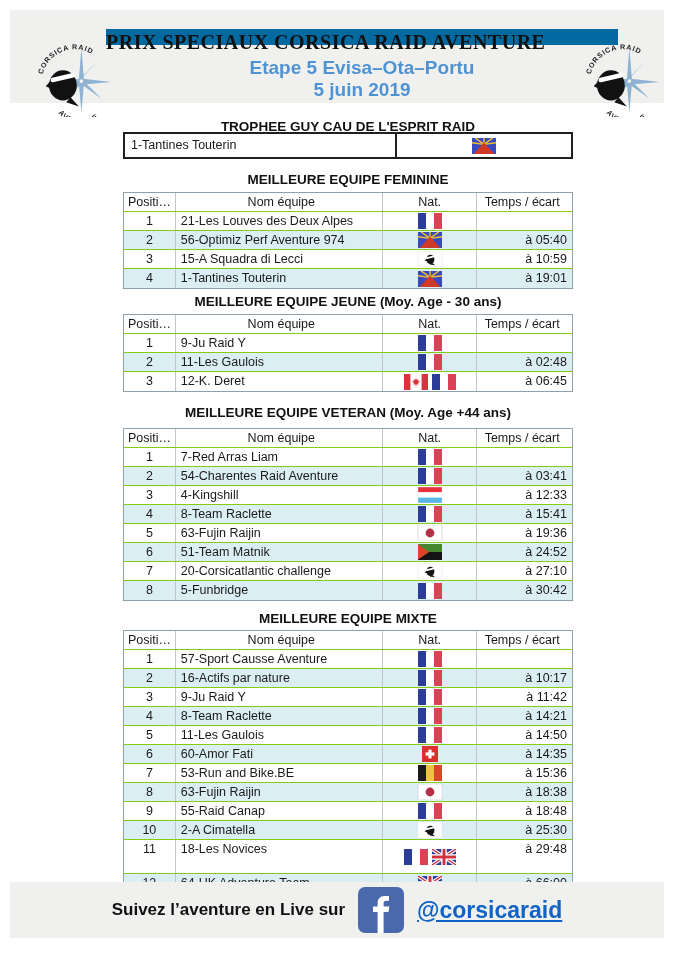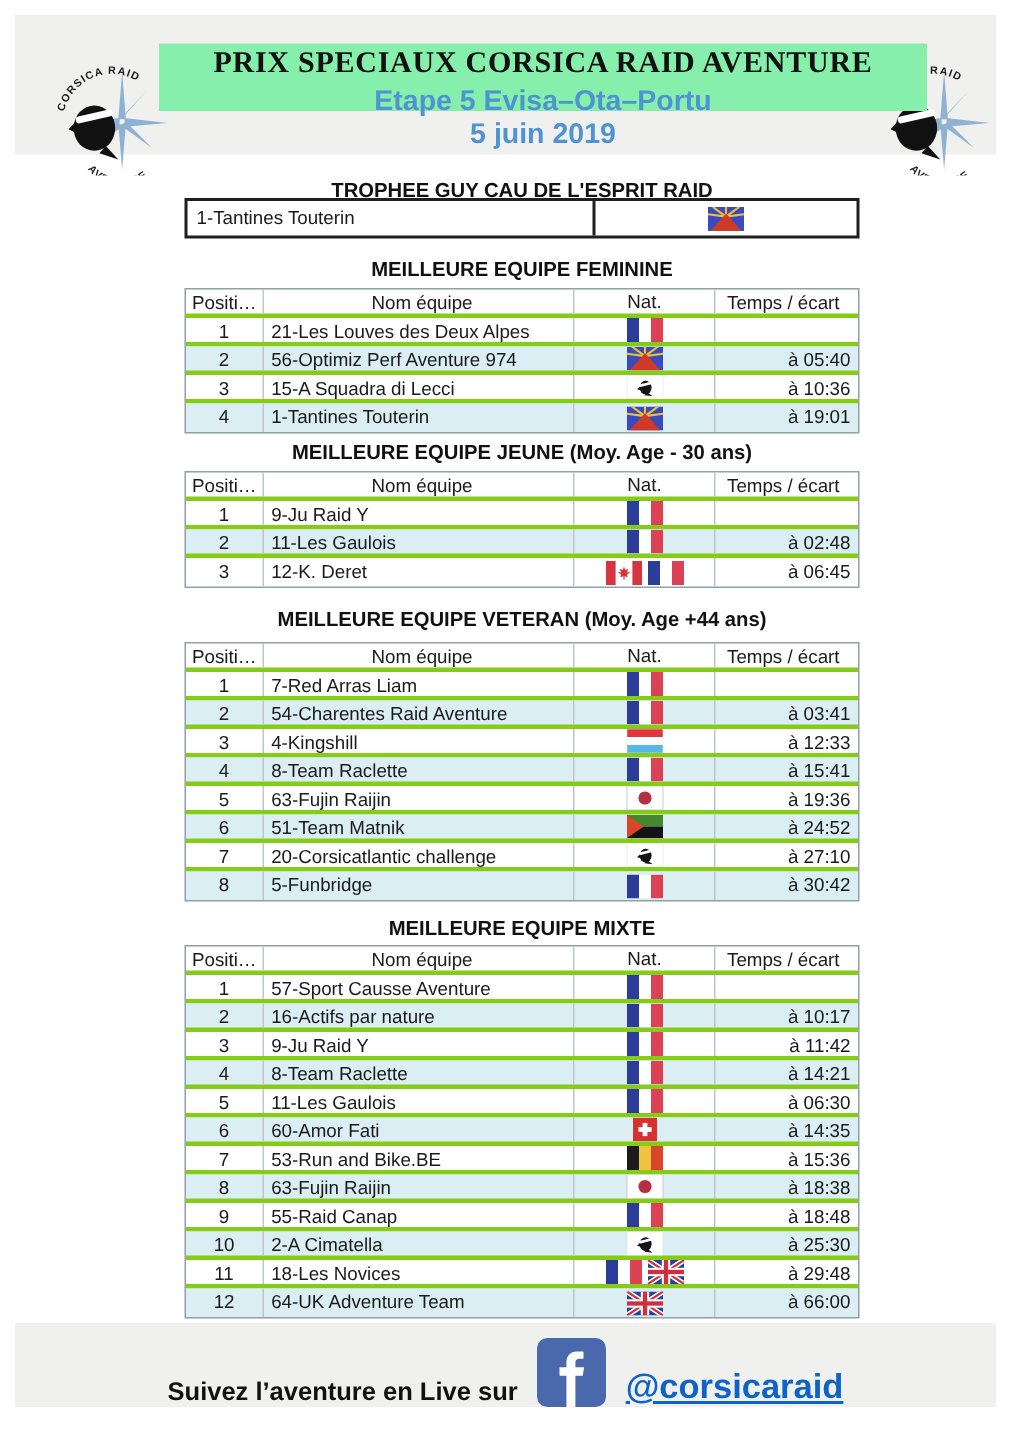--- a/index.html
+++ b/index.html
@@ -7,57 +7,57 @@
   .page { position:relative; width:674px; height:954px; background:#fff; overflow:hidden; color:#1a1a1a; }
 
   .band { position:absolute; left:10px; width:654px; background:#f0f1ef; }
   .band-top { top:10px; height:93px; }
   .band-bottom { top:882px; height:56px; }
 
   .logo { position:absolute; width:84px; height:80px; }
   .logo-left { left:21px; top:27px; }
   .logo-right { left:569px; top:27px; }
 
-  .title-strip { position:absolute; left:106px; top:29px; width:512px; height:45px; background:#86efac;
-      text-align:center; font-family:"Liberation Serif", serif; font-weight:bold; font-size:20px;
+  .title-strip { position:absolute; left:106px; top:29px; width:512px; height:16px; background:#0369a1;
+      text-align:left; font-family:"Liberation Serif", serif; font-weight:bold; font-size:20px;
       line-height:27px; letter-spacing:.5px; color:#111; white-space:nowrap; }
   .subtitle { position:absolute; left:106px; width:512px; text-align:center;
       color:var(--accent-blue,#4f93d2); font-weight:bold; font-size:19px; line-height:22px; }
   .sub1 { top:57px; } .sub2 { top:79px; }
 
   .sec-head { position:absolute; left:123px; width:450px; text-align:center;
       font-weight:bold; font-size:13.5px; color:#111; white-space:nowrap; }
   .trophy-head { top:119px; }
 
   .trophy { position:absolute; left:123px; top:132px; width:450px; height:27px;
       border:2px solid #1f1f1f; background:#fff; display:flex; }
   .trophy-team { width:272px; border-right:2px solid #1f1f1f; padding-left:6px;
       font-size:12.5px; line-height:23px; }
   .trophy-flag { flex:1; display:flex; align-items:center; justify-content:center; gap:3px; }
 
   .rtable { position:absolute; left:123px; width:450px; border:1px solid #8fa0ab;
       background:#fff; font-size:12.5px; }
   .t-row { display:flex; height:19px; line-height:18px; }
-  .t-row:not(:last-child) { border-bottom:3px solid #84cc16; }
+  .t-row:not(:last-child) { border-bottom:1px solid #84cc16; }
   .t-row.alt { background:var(--row-alt,#daeef3); }
   .c { border-right:1px solid #bdc6cc; height:100%; overflow:hidden; white-space:nowrap; }
   .c:last-child { border-right:none; }
   .c-pos  { width:52px; text-align:center; }
   .c-team { width:208px; padding-left:5px; }
   .c-nat  { width:95px; display:flex; align-items:center; justify-content:center; gap:2px; }
   .c-time { width:95px; text-align:right; padding-right:5px; }
   .t-head .c-pos { text-align:left; padding-left:4px; }
   .t-head .c-team, .t-head .c-nat, .t-head .c-time { text-align:center; justify-content:center; }
 
   .flag { width:26px; height:16px; display:block; }
   .flag-sq { width:16px; height:16px; }
   .flag-wrap { display:inline-flex; align-items:center; }
 
   .footer-row { position:absolute; left:10px; top:882px; width:654px; height:56px;
-      display:flex; align-items:flex-end; justify-content:center; gap:13px; }
+      display:flex; align-items:center; justify-content:center; gap:13px; }
   .footer-text { font-weight:bold; font-size:17px; color:#111; }
   .fb-icon { width:46px; height:46px; }
   .footer-link { font-weight:bold; font-size:23px; color:var(--link-blue,#0f62c6);
       text-decoration:underline; cursor:pointer; }
 </style>
 </head>
 <body>
 
 <div class="page">
 
@@ -188,21 +188,21 @@
                 <rect width="30" height="20" fill="#fff" stroke="#e3e3e3" stroke-width="0.6"></rect>
                 <g fill="#141414">
                   <ellipse cx="15.5" cy="10.5" rx="5" ry="5.8"></ellipse>
                   <polygon points="11.5,9 8.3,11.8 11.6,12.8"></polygon>
                   <polygon points="17,14.5 21.5,17.8 14.5,16.8"></polygon>
                 </g>
                 <rect x="10" y="6.6" width="11" height="2.3" rx="1" fill="#fff" transform="rotate(-14 15.5 7.8)"></rect>
               </svg>
             </span>
           </div>
-          <div class="c c-time">à 10:36</div>
+          <div class="c c-time">à 10:59</div>
         </div>
         <div class="t-row alt" style="height: 19px;">
           <div class="c c-pos">4</div>
           <div class="c c-team">1-Tantines Touterin</div>
           <div class="c c-nat">
             <span class="flag-wrap">
               <svg class="flag" viewBox="0 0 30 20">
                 <rect width="30" height="20" fill="#3949c0"></rect>
                 <g stroke="#f2c12e" stroke-width="1.8">
                   <line x1="15" y1="8" x2="15" y2="-1"></line>
@@ -471,21 +471,21 @@
           <div class="c c-team">11-Les Gaulois</div>
           <div class="c c-nat">
             <span class="flag-wrap">
               <svg class="flag" viewBox="0 0 30 20">
                 <rect width="30" height="20" fill="#fff"></rect>
                 <rect width="10" height="20" fill="#2c3d99"></rect>
                 <rect x="20" width="10" height="20" fill="#dd4156"></rect>
               </svg>
             </span>
           </div>
-          <div class="c c-time">à 06:30</div>
+          <div class="c c-time">à 14:50</div>
         </div>
         <div class="t-row alt" style="height: 19px;">
           <div class="c c-pos">6</div>
           <div class="c c-team">60-Amor Fati</div>
           <div class="c c-nat">
             <span class="flag-wrap">
               <svg class="flag flag-sq" viewBox="0 0 20 20">
                 <rect width="20" height="20" fill="#da3030"></rect>
                 <rect x="8" y="4.5" width="4" height="11" fill="#fff"></rect>
                 <rect x="4.5" y="8" width="11" height="4" fill="#fff"></rect>
@@ -546,21 +546,21 @@
                   <ellipse cx="15.5" cy="10.5" rx="5" ry="5.8"></ellipse>
                   <polygon points="11.5,9 8.3,11.8 11.6,12.8"></polygon>
                   <polygon points="17,14.5 21.5,17.8 14.5,16.8"></polygon>
                 </g>
                 <rect x="10" y="6.6" width="11" height="2.3" rx="1" fill="#fff" transform="rotate(-14 15.5 7.8)"></rect>
               </svg>
             </span>
           </div>
           <div class="c c-time">à 25:30</div>
         </div>
-        <div class="t-row" style="height: 19px;">
+        <div class="t-row" style="height: 34px;">
           <div class="c c-pos">11</div>
           <div class="c c-team">18-Les Novices</div>
           <div class="c c-nat">
             <span class="flag-wrap">
               <svg class="flag" viewBox="0 0 30 20">
                 <rect width="30" height="20" fill="#fff"></rect>
                 <rect width="10" height="20" fill="#2c3d99"></rect>
                 <rect x="20" width="10" height="20" fill="#dd4156"></rect>
               </svg>
             </span>

